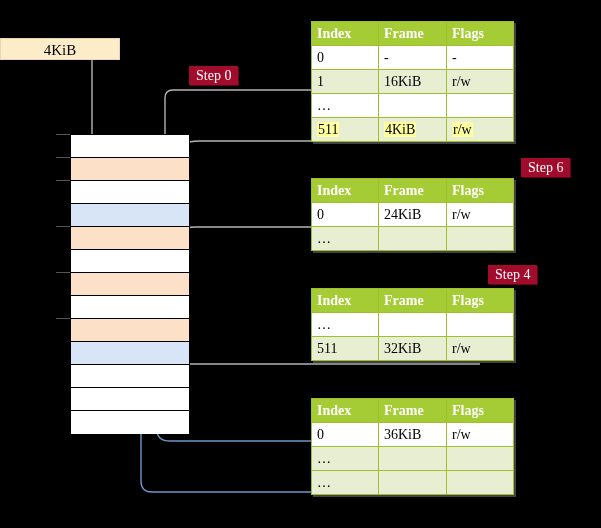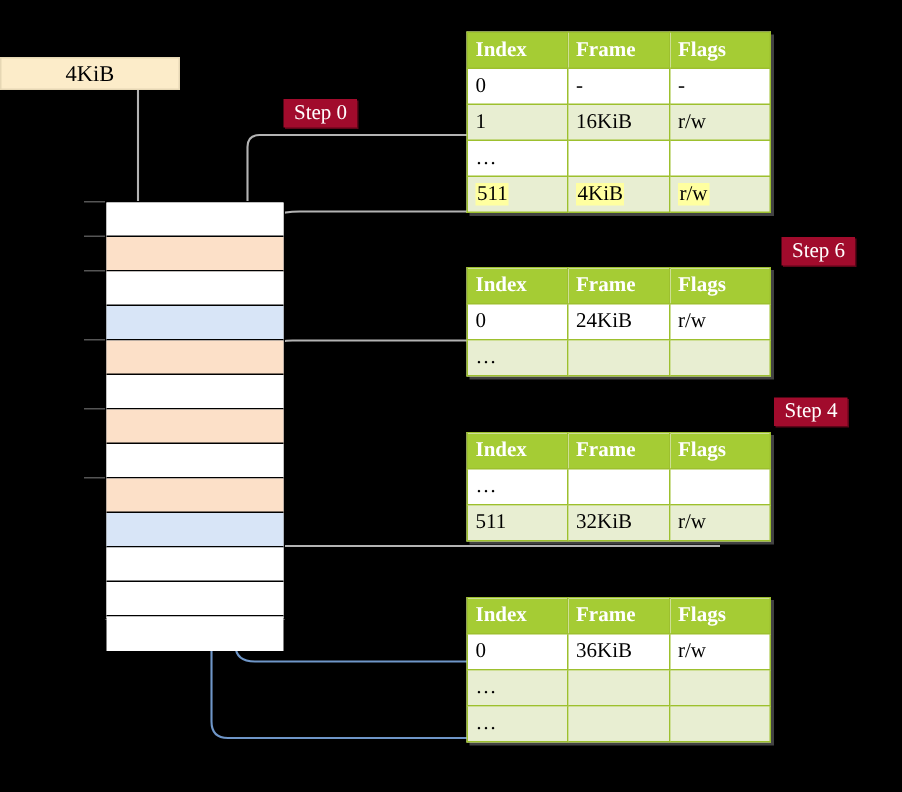--- a/index.html
+++ b/index.html
@@ -156,21 +156,21 @@
 
   <div class="step-badge" style="left:189px; top:41px;margin-top:25px;">
     <span>Step 0</span>
   </div>
 
 
   <div class="step-badge" style="left:521px; top:158px;">
     <span>Step 6</span>
   </div>
 
-  <div class="step-badge" style="left:516px; top:265px;">
+  <div class="step-badge" style="left:488px; top:265px;">
     <span>Step 4</span>
   </div>
 
   <div id="memcol">
       <div class="memrow m-free" style="top: 0px;"></div>
       <div class="memrow m-orange" style="top: 23px;"></div>
       <div class="memrow m-free" style="top: 46px;"></div>
       <div class="memrow m-blue" style="top: 69px;"></div>
       <div class="memrow m-orange" style="top: 92px;"></div>
       <div class="memrow m-free" style="top: 115px;"></div>

